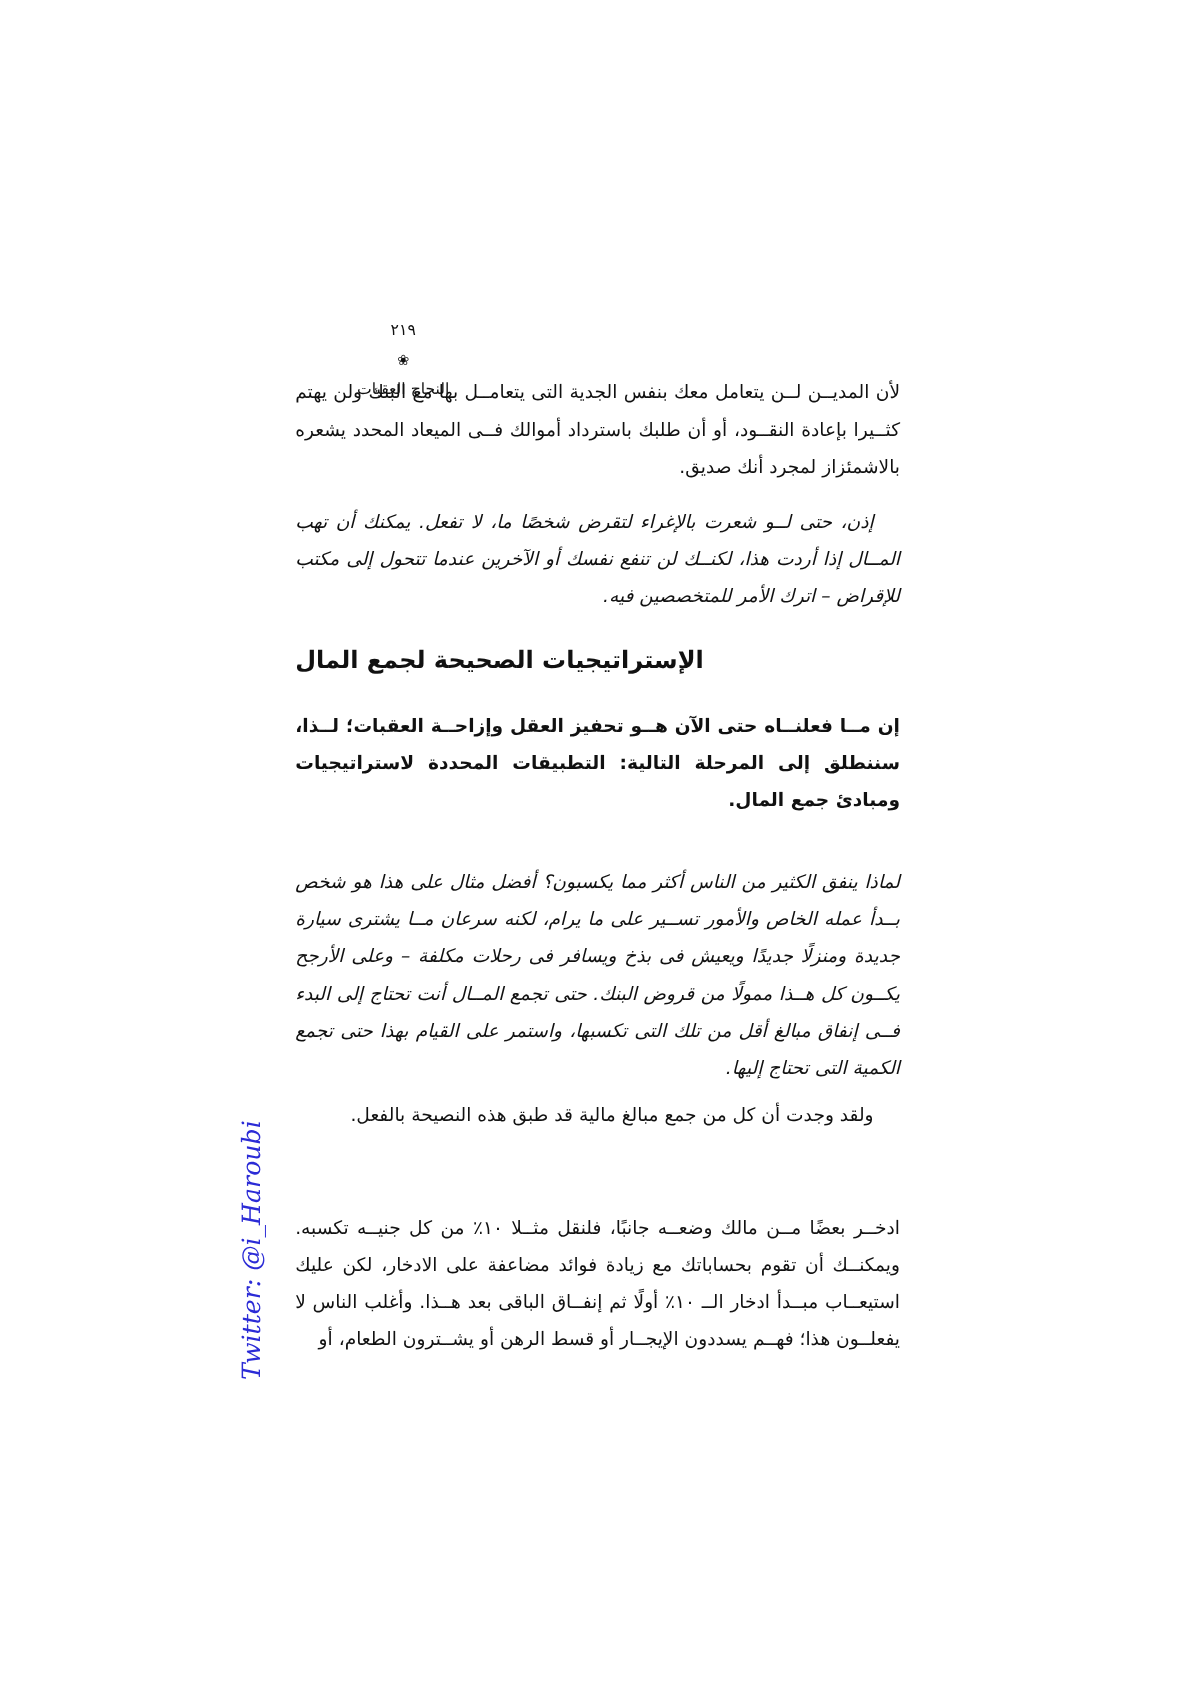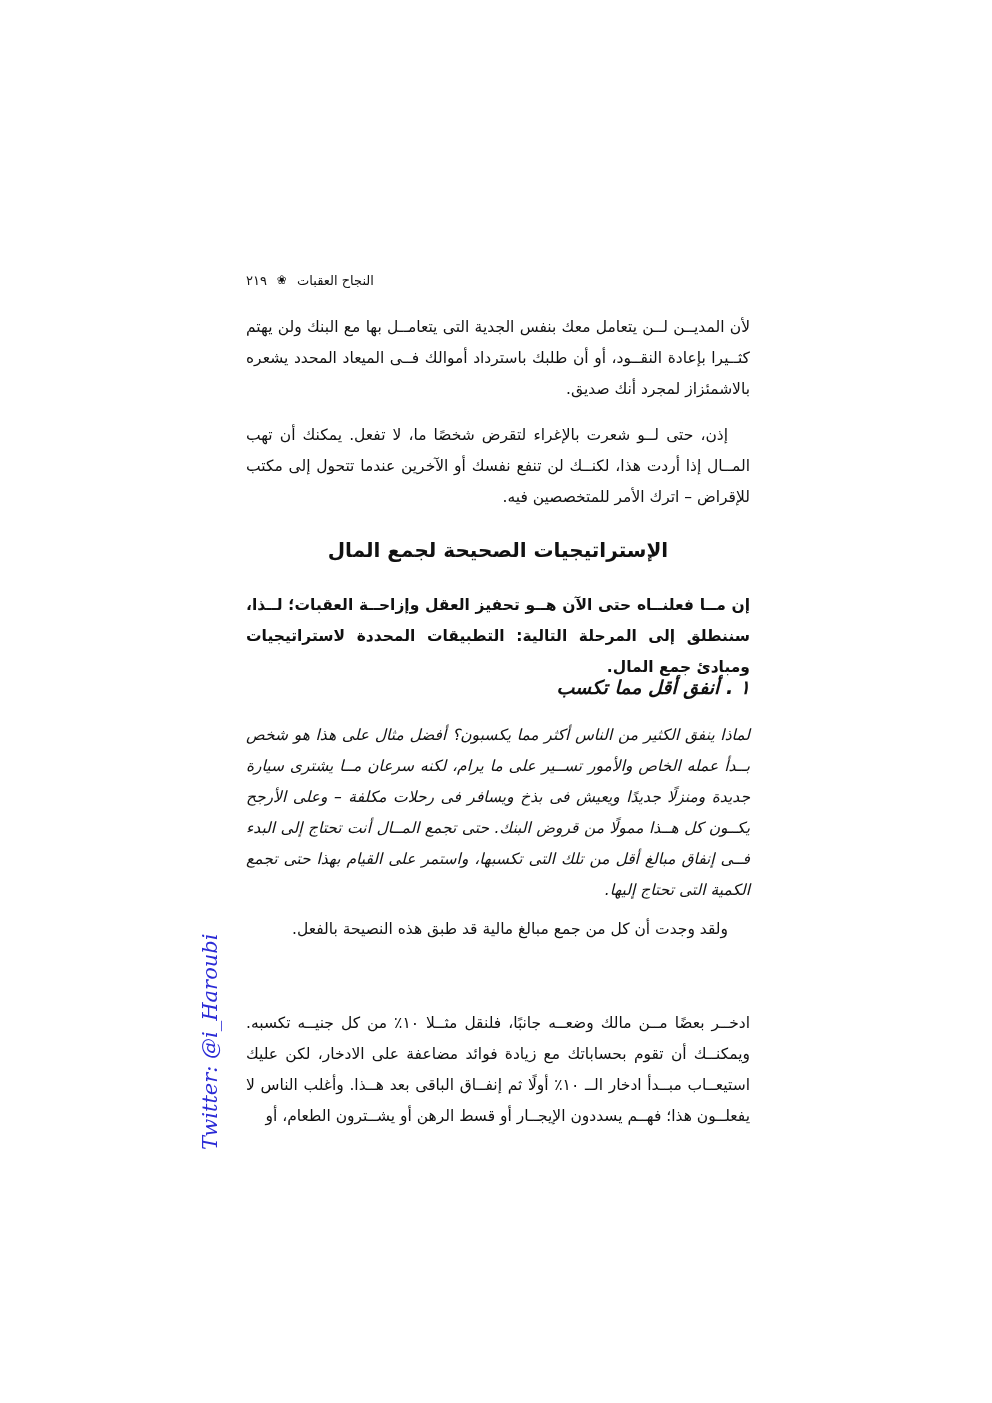--- a/index.html
+++ b/index.html
@@ -20,21 +20,21 @@
       left: 0; top: 0;
       width: 992px; height: 1403px;
     }
     .running-header {
       position: absolute;
       left: 246px;
       top: 268px;
       width: 180px;
       height: 24px;
       display: flex;
-      flex-direction: row;
+      flex-direction: column;
       align-items: center;
       gap: 10px;
       font-size: 13px;
       direction: ltr;
     }
     .running-header .ornament {
       font-size: 12px;
       font-weight: bold;
     }
     .text-block {
@@ -55,21 +55,21 @@
     }
     .centered-note {
       text-align: center;
       padding-right: 22px;
     }
     .heading-main {
       position: absolute;
       left: 246px;
       width: 504px;
       direction: rtl;
-      text-align: center;
+      text-align: left;
       font-size: 20px;
       font-weight: bold;
       top: 538px;
     }
     .heading-sub {
       position: absolute;
       left: 246px;
       width: 504px;
       direction: rtl;
       text-align: right;
@@ -99,31 +99,30 @@
   <div class="running-header">
     <span>٢١٩</span>
     <span class="ornament">❀</span>
     <span>النجاح العقبات</span>
   </div>
 
   <div class="text-block" style="top:312px;">
     <p>لأن المديــن لــن يتعامل معك بنفس الجدية التى يتعامــل بها مع البنك ولن يهتم كثــيرا بإعادة النقــود، أو أن طلبك باسترداد أموالك فــى الميعاد المحدد يشعره بالاشمئزاز لمجرد أنك صديق.</p>
   </div>
 
-  <div class="text-block" style="top:420px;">
+  <div class="text-block" style="top:420px;font-style:italic;">
     <p class="indent">إذن، حتى لــو شعرت بالإغراء لتقرض شخصًا ما، لا تفعل. يمكنك أن تهب المــال إذا أردت هذا، لكنــك لن تنفع نفسك أو الآخرين عندما تتحول إلى مكتب للإقراض – اترك الأمر للمتخصصين فيه.</p>
   </div>
 
   <div class="heading-main">الإستراتيجيات الصحيحة لجمع المال</div>
 
   <div class="text-block" style="top:590px;font-weight:bold;">
     <p>إن مــا فعلنــاه حتى الآن هــو تحفيز العقل وإزاحــة العقبات؛ لــذا، سننطلق إلى المرحلة التالية: التطبيقات المحددة لاستراتيجيات ومبادئ جمع المال.</p>
   </div>
 
-  <div class="heading-sub" style="top:676px;">١ . أنفق أقل مما تكسب</div>
 
   <div class="text-block" style="top:720px;font-style:italic;">
     <p>لماذا ينفق الكثير من الناس أكثر مما يكسبون؟ أفضل مثال على هذا هو شخص بــدأ عمله الخاص والأمور تســير على ما يرام، لكنه سرعان مــا يشترى سيارة جديدة ومنزلًا جديدًا ويعيش فى بذخ ويسافر فى رحلات مكلفة – وعلى الأرجح يكــون كل هــذا ممولًا من قروض البنك. حتى تجمع المــال أنت تحتاج إلى البدء فــى إنفاق مبالغ أقل من تلك التى تكسبها، واستمر على القيام بهذا حتى تجمع الكمية التى تحتاج إليها.</p>
   </div>
 
   <div class="text-block" style="top:914px;">
     <p class="centered-note">ولقد وجدت أن كل من جمع مبالغ مالية قد طبق هذه النصيحة بالفعل.</p>
   </div>
 
 

